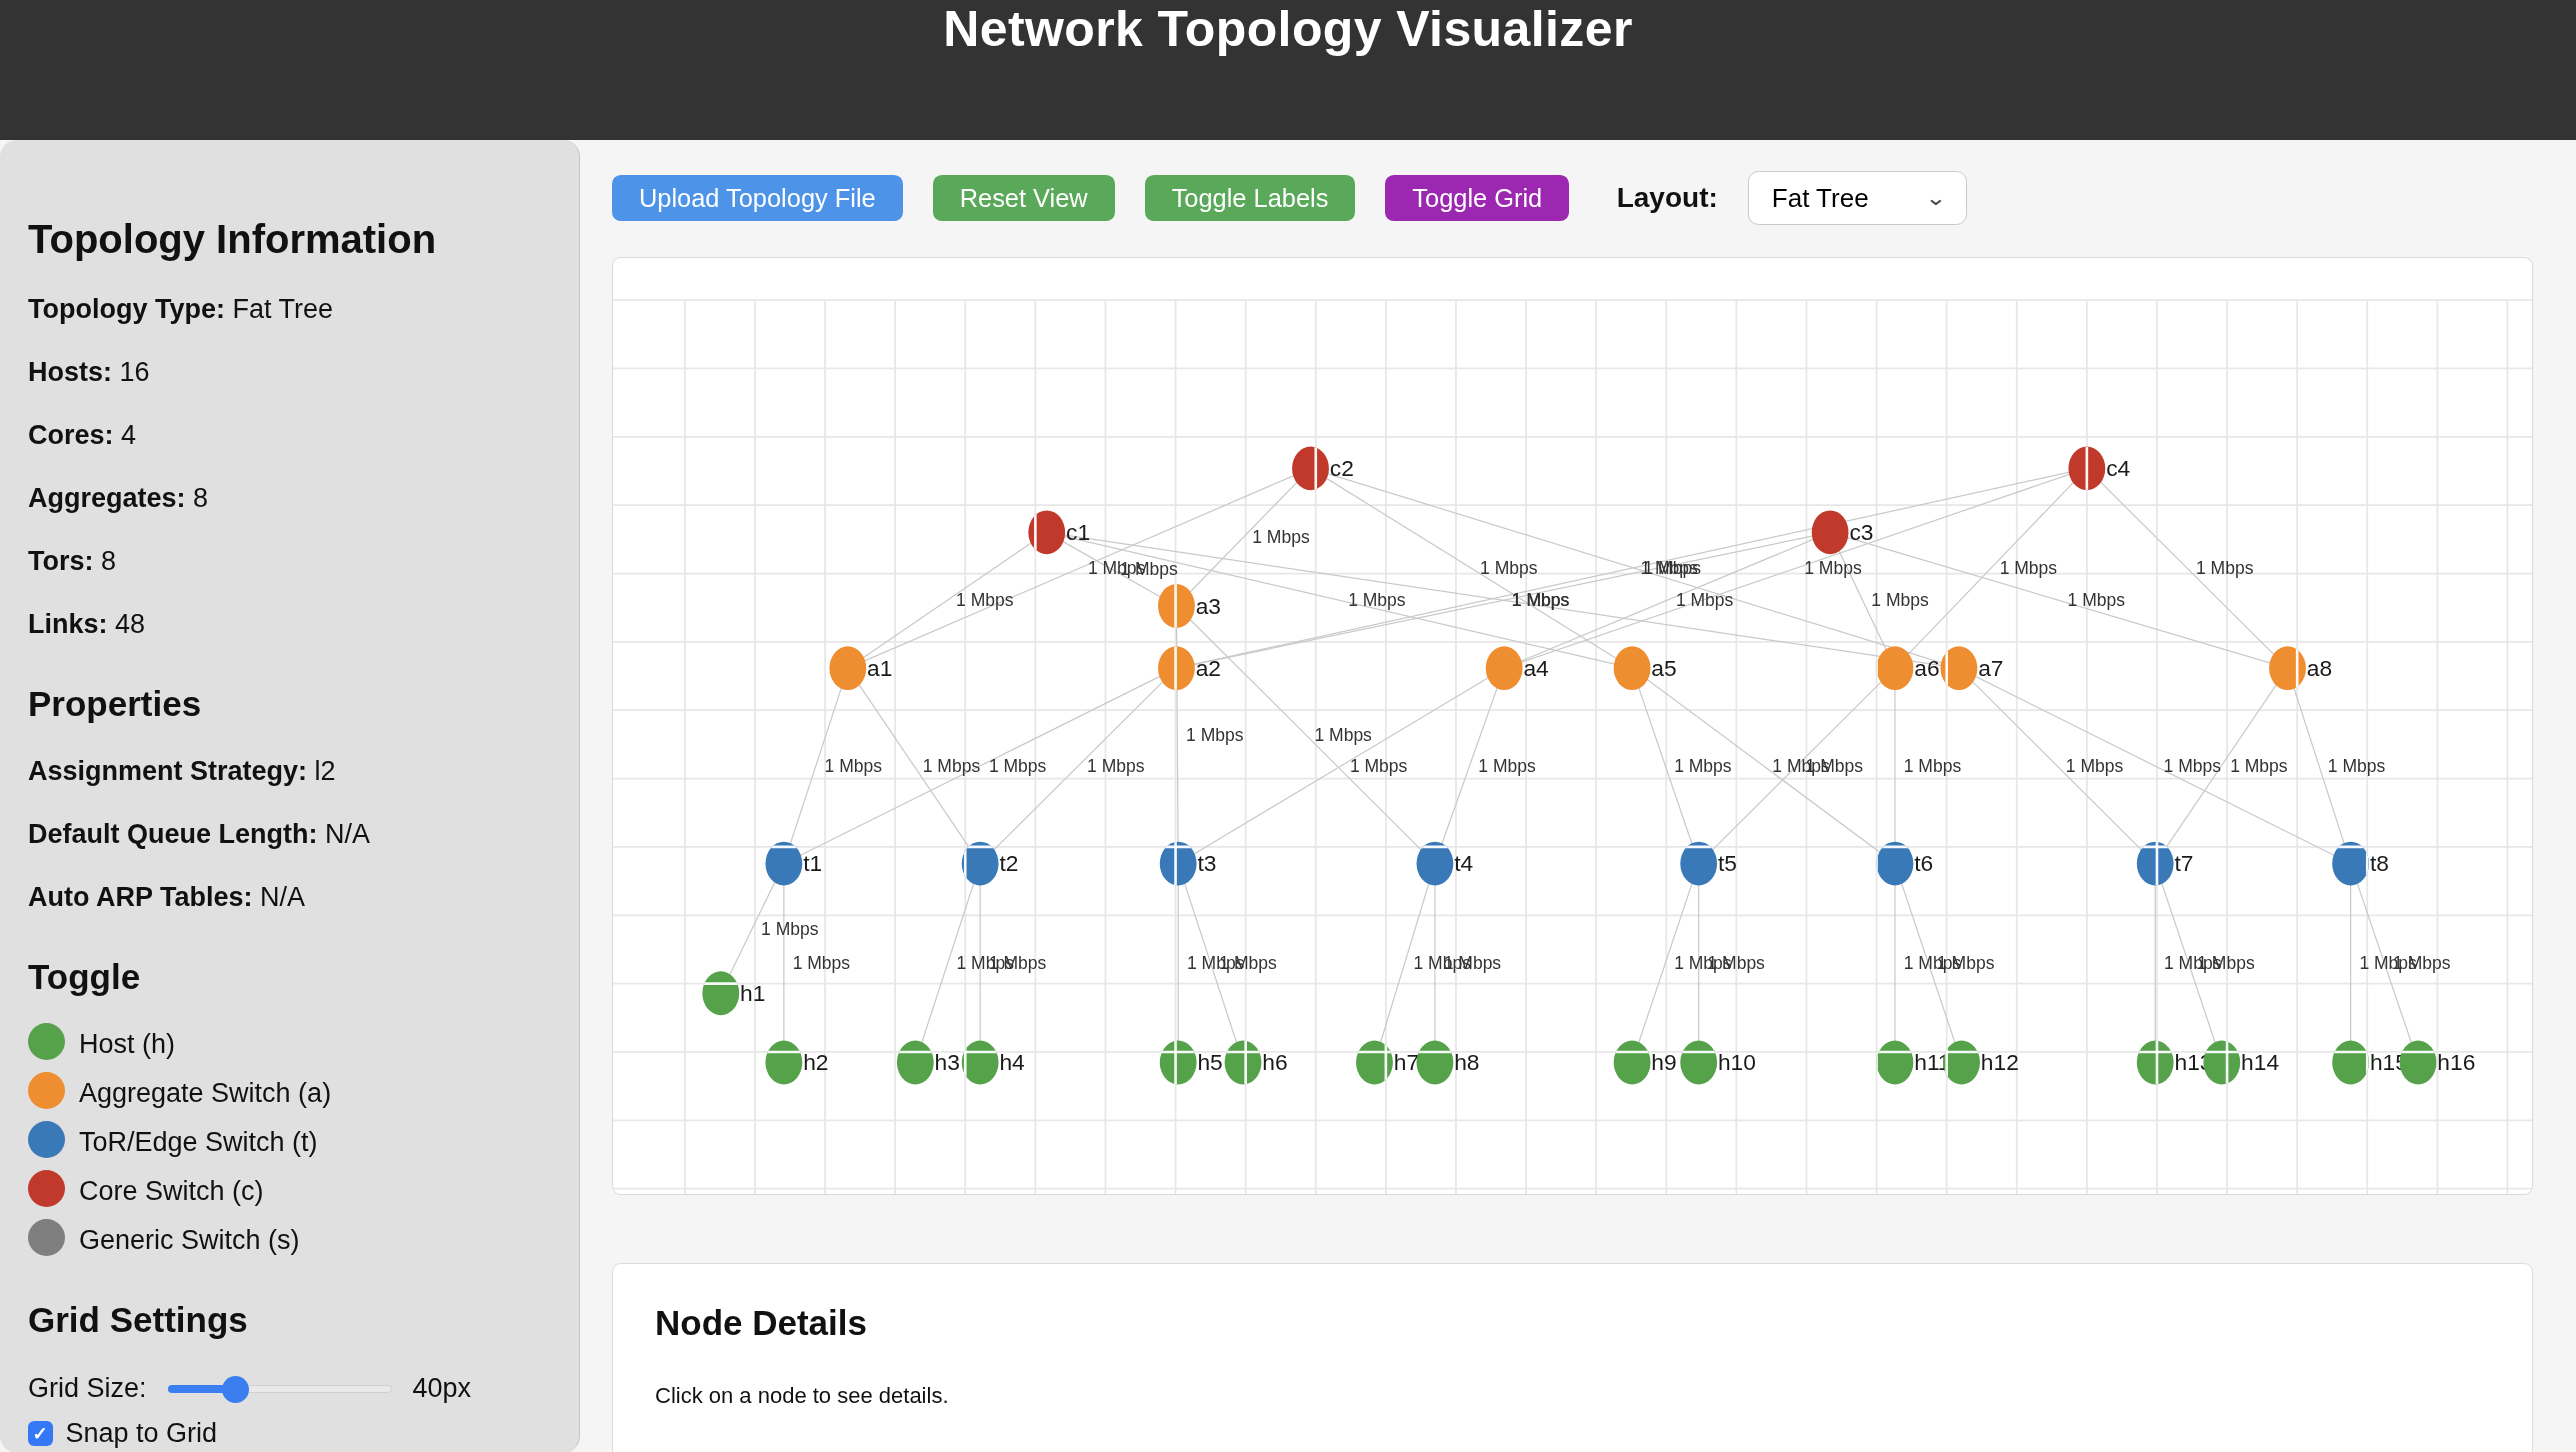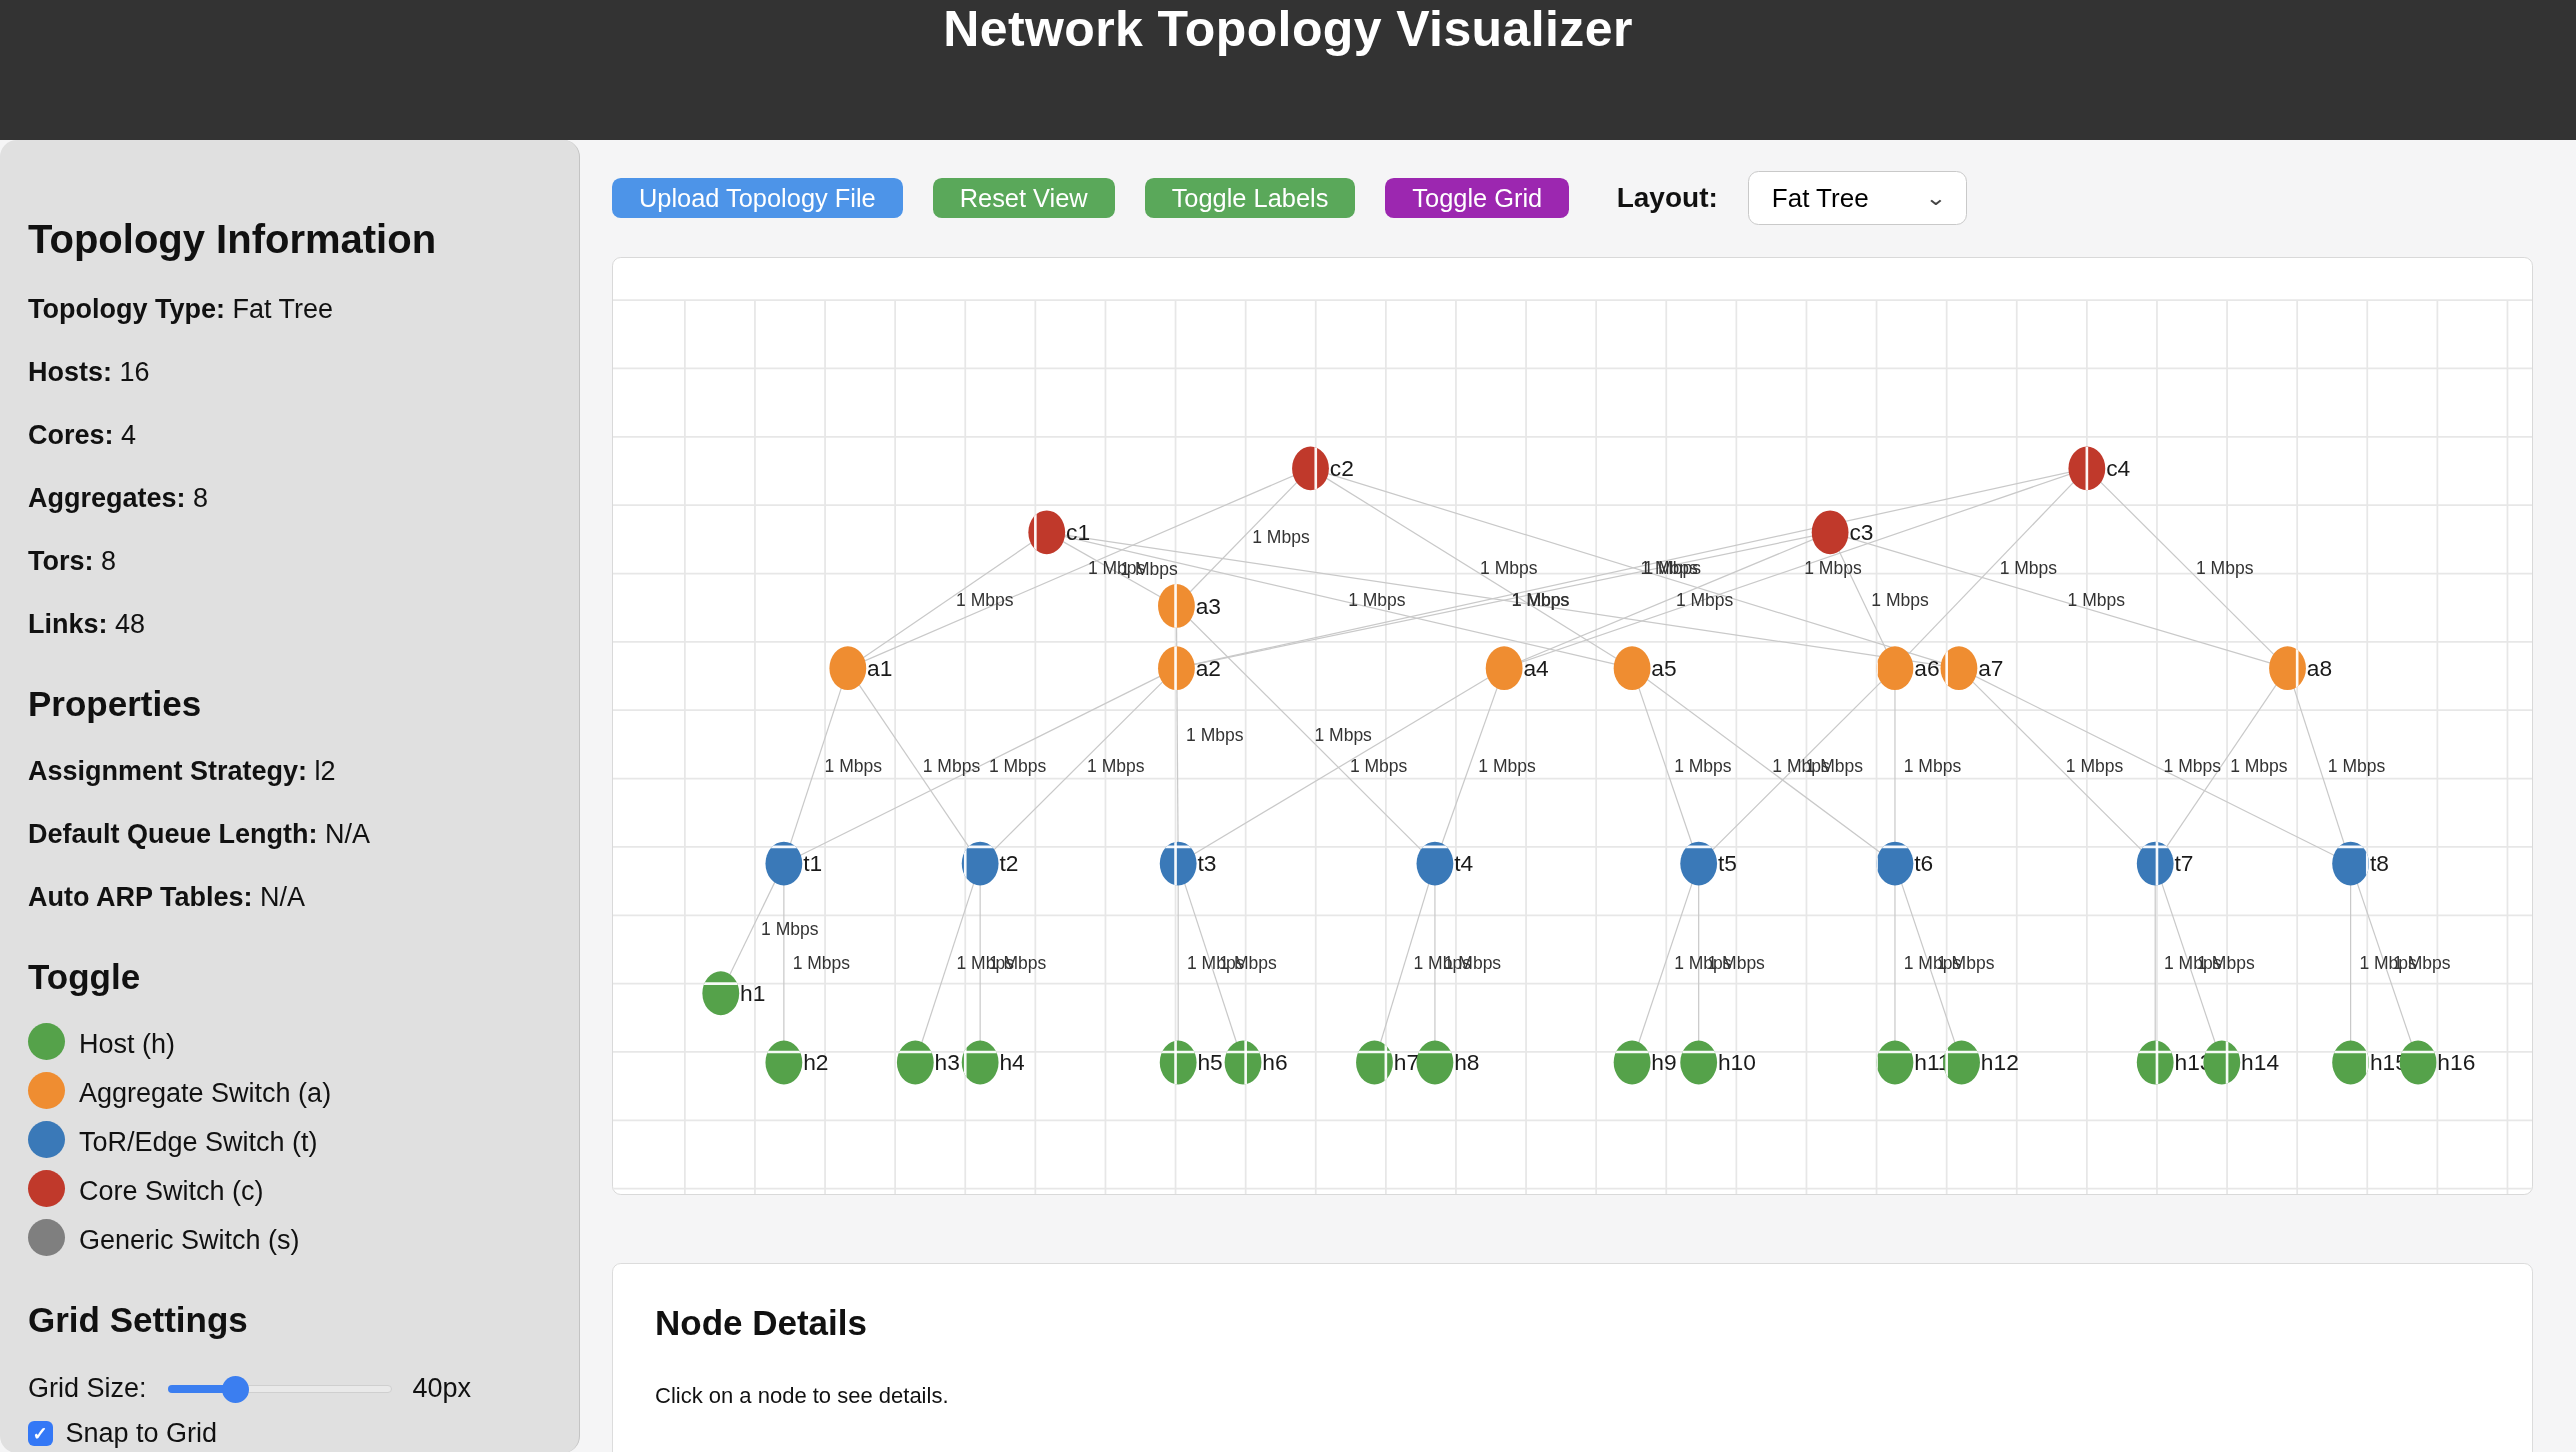--- a/index.html
+++ b/index.html
@@ -28,21 +28,21 @@
                   border:0.9px solid #cfcfcf; border-radius:4.4px; }
   .slider-fill { position:absolute; left:0; top:9.6px; height:8px; background:#3b7ef0; border-radius:4.4px; }
   .slider-thumb { position:absolute; top:0; width:27px; height:27px; border-radius:50%; background:#3b7ef0; }
   .check-row { display:flex; align-items:center; gap:13px; font-size:27px; margin-top:14px; }
   .checkbox { width:24.5px; height:24.5px; border-radius:6.1px; background:#3478f6; color:#fff;
               display:flex; align-items:center; justify-content:center; font-size:18.4px; font-weight:bold; }
 
   
   .main { flex:1; padding:31px 24.5px 0 32px; }
   .toolbar { display:flex; align-items:center; gap:30px; height:54px; }
-  .btn { height:40px; border:none; border-radius:8.8px; color:#fff; font-size:25.4px;
+  .btn { height:46px; border:none; border-radius:8.8px; color:#fff; font-size:25.4px;
          padding:0 27px; font-family:"Liberation Sans", sans-serif; cursor:pointer; white-space:nowrap; }
   .btn-blue   { background:#4d94e8; }
   .btn-green  { background:#5aa85a; }
   .btn-purple { background:#9c27b0; }
   .layout-label { font-size:28px; font-weight:bold; margin-left:17.5px; }
   .select { width:219px; height:54px; background:#ffffff; border:1.8px solid #c9c9c9; border-radius:10.5px;
             display:flex; align-items:center; justify-content:space-between; padding:0 19px 0 23px;
             font-size:26px; color:#000; }
   .select .chev { font-size:26px; color:#444; transform:scaleY(0.8); }
 

